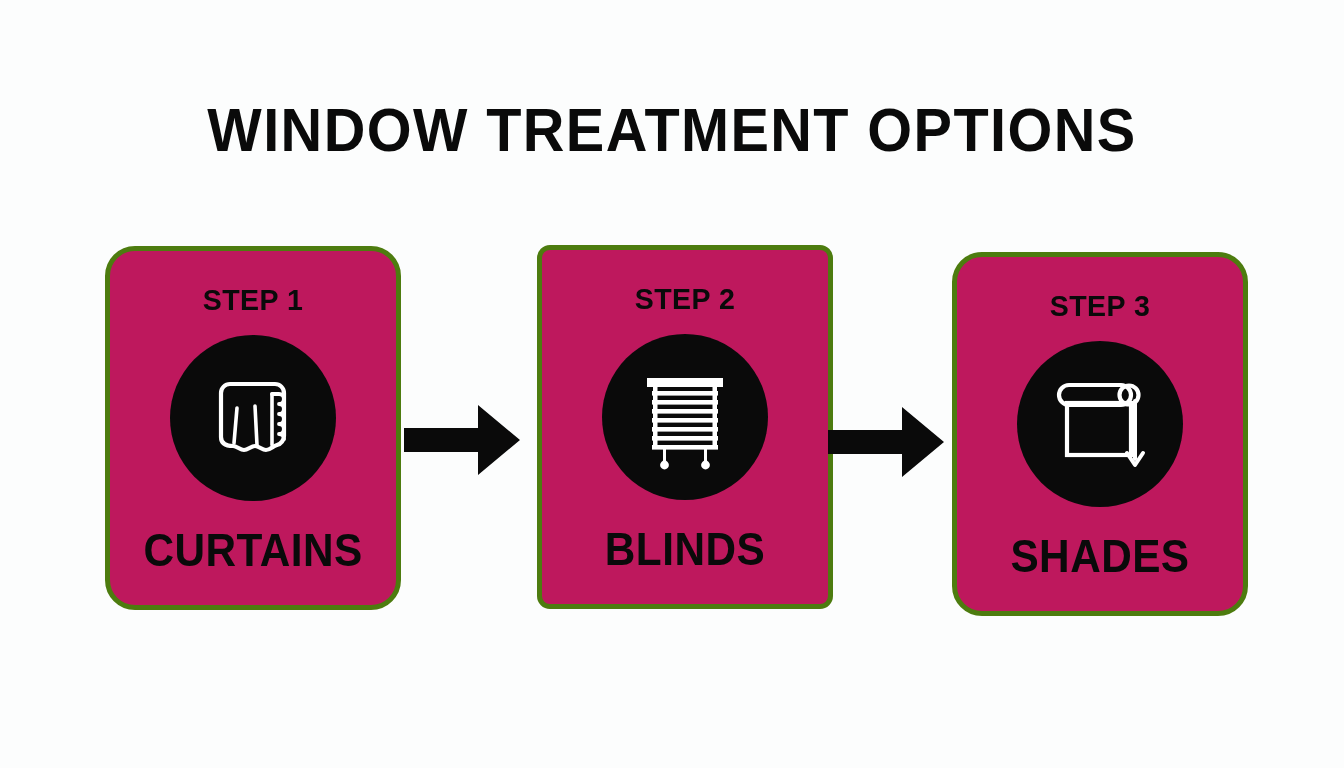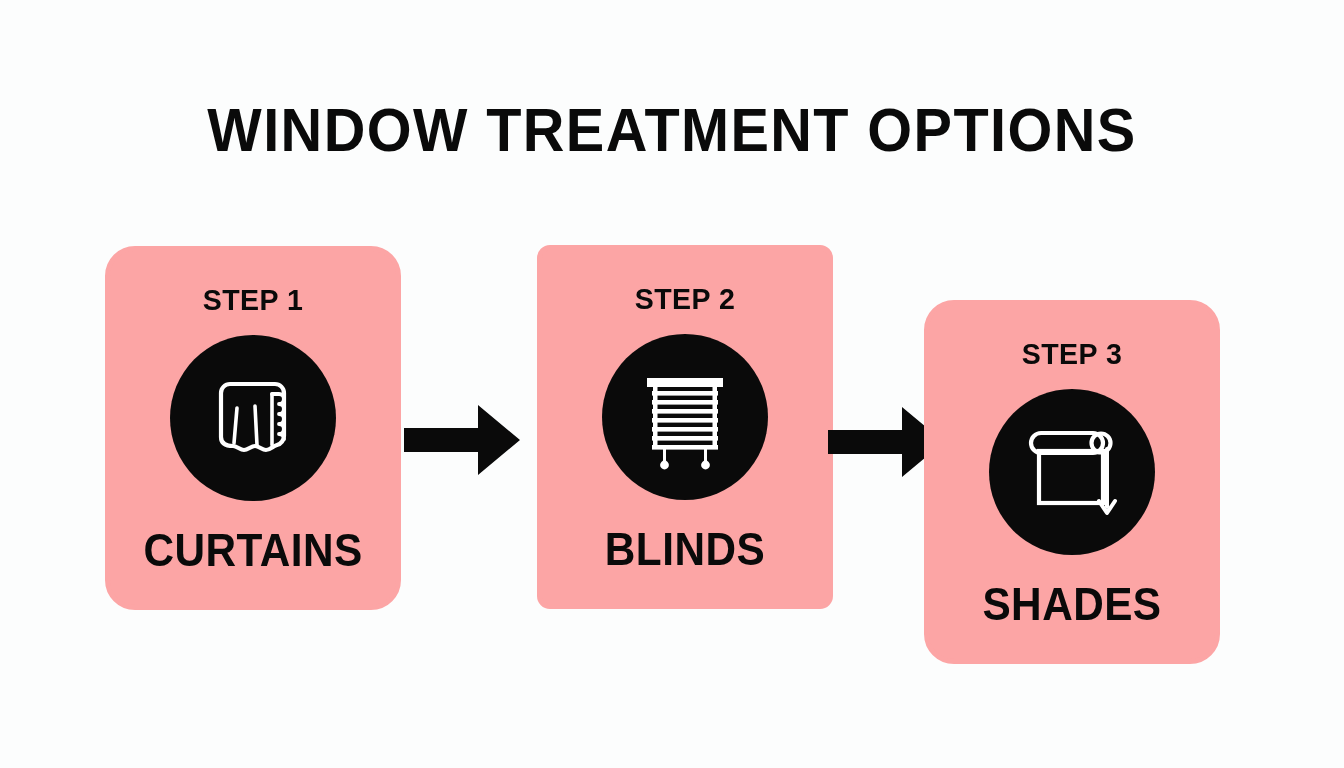--- a/index.html
+++ b/index.html
@@ -47,28 +47,28 @@
     top: 240px;
     left: 0;
     width: 1344px;
     height: 400px;
   }
 
   .card {
     position: absolute;
     width: 296px;
     height: 364px;
-    border: 5px solid #fca5a5;
+    border: 5px solid #4d7c0f;
     border-radius: 30px;
-    background: #fca5a5;
+    background: #be185d;
     box-sizing: border-box;
   }
   .card-1 { left: 105px; top: 6px; }
   .card-2 { left: 537px; top: 5px; border-radius: 13px; }
-  .card-3 { left: 924px; top: 12px; margin-top: 48px; }
+  .card-3 { left: 952px; top: 12px; }
 
   .card-inner {
     position: relative;
     width: 100%;
     height: 100%;
   }
 
   .step-label {
     position: absolute;
     top: 32px;

